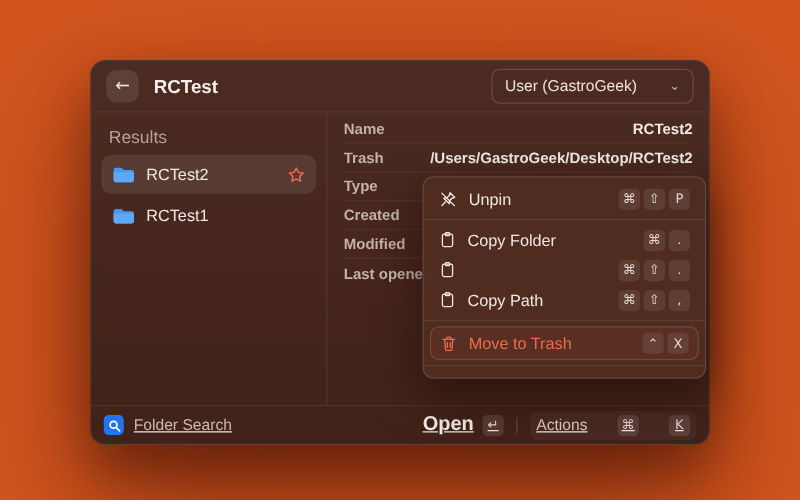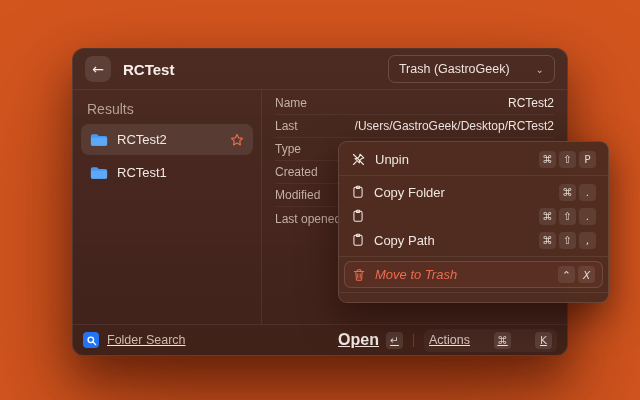--- a/index.html
+++ b/index.html
@@ -39,21 +39,21 @@
     padding:6px 8px; }
   .results-label { font-size:14px; color:#b5a199; padding:5px 6px 7px; }
   .list-item { height:31px; border-radius:8px; display:flex; align-items:center; gap:9px;
     padding:0 9px; font-size:13px; color:#f2e8e3; margin-bottom:2px; }
   .list-item.selected { background:rgba(255,255,255,0.09); }
   .list-item .star { margin-left:auto; display:flex; }
 
   .main { flex:1; padding:2px 13px 0; min-width:0; }
   .meta-heading { font-size:12px; color:#bfaca4; padding:6px 0 3px; }
   .meta-row { height:23px; display:flex; align-items:center; justify-content:space-between;
-    font-size:12px; border-bottom:1px solid rgba(255,255,255,0.055); }
+    font-size:12px; border-bottom:1px solid rgba(255,255,255,0.055);font-weight:bold; }
   .meta-row:last-child { border-bottom:0; }
   .meta-label { color:#c4b1a8; white-space:nowrap; }
   .meta-value { color:#f2e8e3; white-space:nowrap; overflow:hidden; }
 
   
   .footer { height:31px; flex:0 0 31px; border-top:1px solid rgba(255,255,255,0.07);
     display:flex; align-items:center; padding:0 10px; gap:8px;text-decoration:underline; }
   .cmd-icon { width:16px; height:16px; border-radius:4px; background:#2374f2;
     display:grid; place-items:center; }
   .cmd-name { font-size:12.5px; color:#cbbab2; }
@@ -61,50 +61,50 @@
   .open-label { font-size:16px; font-weight:700; color:#f5ece8; }
   kbd { min-width:17px; height:17px; border-radius:4px; background:rgba(255,255,255,0.11);
     color:#e4d6cf; font-size:10.5px; display:inline-flex; align-items:center;
     justify-content:center; padding:0 3px; font-family:"DejaVu Sans",sans-serif; }
   .footer-divider { width:1px; height:13px; background:rgba(255,255,255,0.16); margin:0 3px; }
   .actions-label { font-size:12.5px; color:#dccdc5; }
   .actions-group { display:flex; align-items:center; gap:24px; padding:3px 5px;
     border-radius:6px; background:rgba(255,255,255,0.04); }
 
   
-  .menu { position:absolute; left:265px; top:92px; width:271px;
+  .menu { position:absolute; left:265px; top:92px; width:227px;
     background:rgba(80,45,32,0.98); border:1px solid rgba(255,255,255,0.12);
     border-radius:9px; box-shadow:0 14px 36px rgba(25,6,0,0.55); padding:5px; z-index:5; }
   .menu-item { height:24px; display:flex; align-items:center; gap:9px; padding:0 7px;
     border-radius:7px; font-size:13px; color:#f0e6e1; }
   .menu-item .keys { margin-left:auto; display:flex; gap:3px; }
   .menu-item kbd { background:rgba(255,255,255,0.085); }
   .menu-divider { height:1px; background:rgba(255,255,255,0.08); margin:4px -5px; }
   .menu-item.danger { color:#ec6c4f; height:27px;
-    border:1px solid rgba(255,255,255,0.13); background:rgba(236,108,79,0.06);font-style:italic; }
+    border:1px solid rgba(255,255,255,0.13); background:rgba(236,108,79,0.06); }
   .menu-search { display:flex; align-items:center; padding:3px 7px 1px; height:24px; }
   .caret { width:1.5px; height:14px; background:#eee2db; margin-right:1px; }
   .menu-search input { background:none; border:0; outline:0; font-size:13px;
     color:#f0e6e1; width:100%; font-family:inherit; }
   .menu-search input::placeholder { color:#a38e85; }
 
   svg { display:block; }
 </style>
 </head>
 <body>
 
 <div class="window">
 
   <div class="header">
     <div class="back-btn">
       <span class="glyph">←</span>
     </div>
     <div class="title">RCTest</div>
     <div class="dropdown">
-      <span>Trash (GastroGeek)</span>
+      <span>User (GastroGeek)</span>
       <span class="chev glyph">⌄</span>
     </div>
   </div>
 
   <div class="content">
 
     <div class="sidebar">
       <div class="results-label">Results</div>
 
       <div class="list-item selected">
@@ -129,21 +129,21 @@
       </div>
     </div>
 
     <div class="main">
 
       <div class="meta-row">
         <span class="meta-label">Name</span>
         <span class="meta-value">RCTest2</span>
       </div>
       <div class="meta-row">
-        <span class="meta-label">Last</span>
+        <span class="meta-label">Trash</span>
         <span class="meta-value">/Users/GastroGeek/Desktop/RCTest2</span>
       </div>
       <div class="meta-row">
         <span class="meta-label">Type</span>
         <span class="meta-value"></span>
       </div>
       <div class="meta-row">
         <span class="meta-label">Created</span>
         <span class="meta-value"></span>
       </div>

